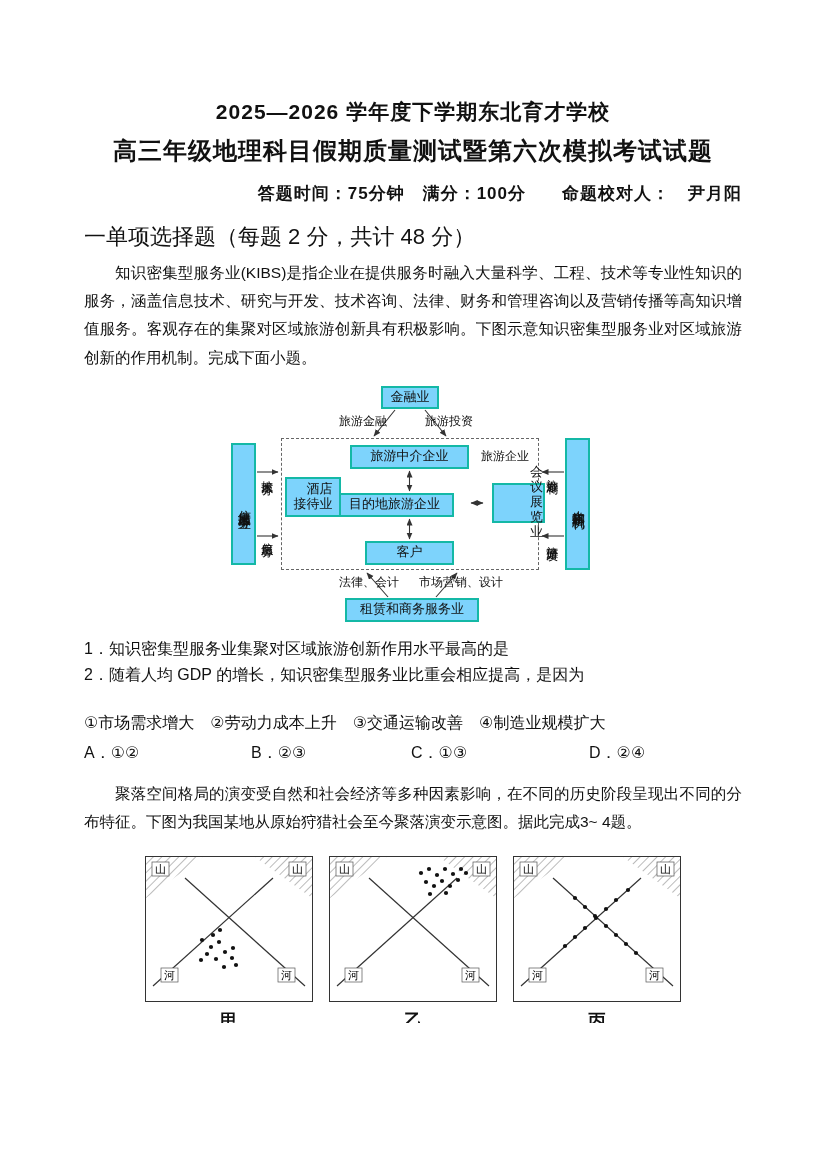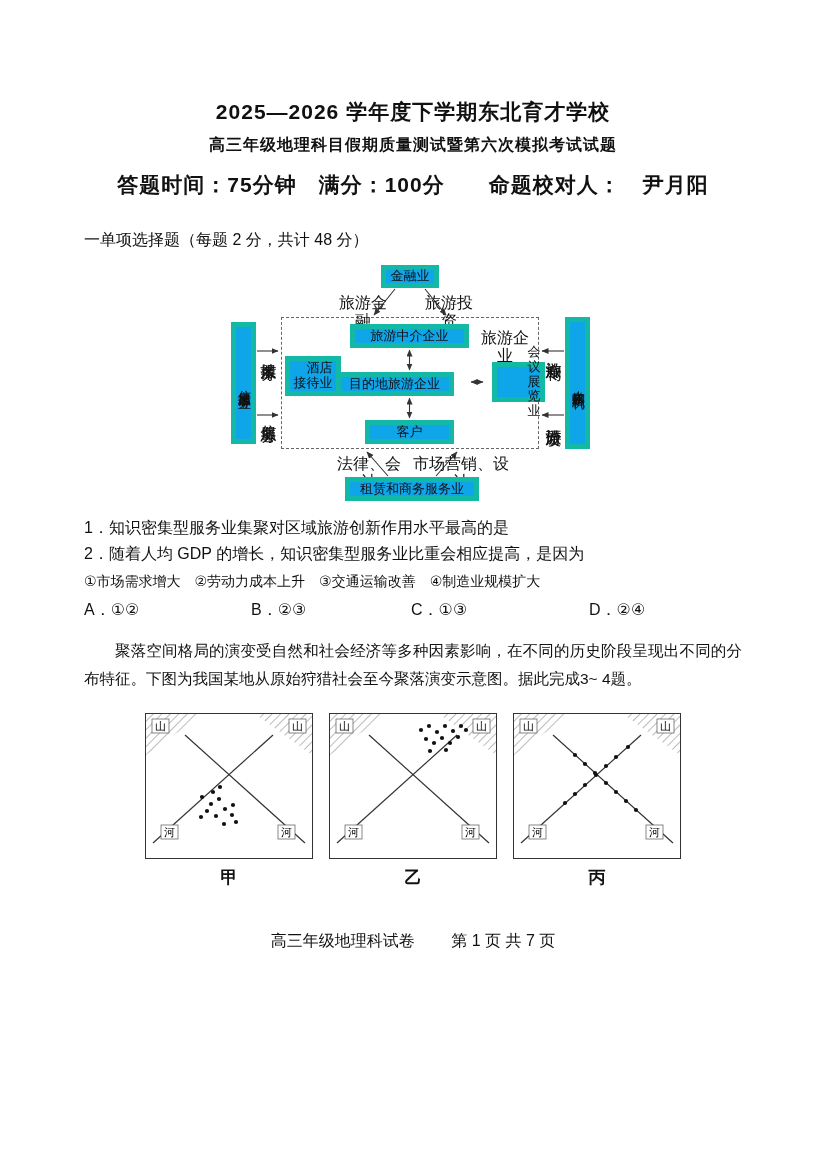--- a/index.html
+++ b/index.html
@@ -1,38 +1,38 @@
 <!DOCTYPE html>
 <html><head>
 <meta charset="utf-8">
 <style>
   * { margin:0; padding:0; box-sizing:border-box; }
   html,body { background:#ffffff; }
   body { font-family:"Liberation Sans","DejaVu Sans",sans-serif; color:#111; }
   .page { width:826px; height:1023px; margin:0 auto; background:#fff; padding:98px 84px 0; position:relative; overflow:hidden; }
 
   .title1 { font-size:21px; font-weight:700; text-align:center; letter-spacing:1px; }
-  .title2 { font-size:16px; font-weight:700; text-align:center; margin-top:9px; letter-spacing:1px; }
-  .meta   { font-size:21px; font-weight:700; text-align:center; margin-top:15px; letter-spacing:1px; }
-  .section-heading { font-size:16px; margin-top:31px; }
+  .title2 { font-size:24px; font-weight:700; text-align:center; margin-top:9px; letter-spacing:1px; }
+  .meta   { font-size:17px; font-weight:700; text-align:right; margin-top:15px; letter-spacing:1px; }
+  .section-heading { font-size:22px; margin-top:17px; }
   .passage { font-size:15.5px; line-height:1.82; text-align:justify; text-indent:2em; margin-top:7px; }
   .passage2 { margin-top:16px; }
 
   
   .kibs { position:relative; width:380px; height:248px; margin:14px auto 4px; font-size:13px; line-height:1.15; }
   .kibs svg.arrows { position:absolute; left:0; top:0; }
-  .dbox { position:absolute; border:5px solid #14b8a6; background:#0ea5e9; display:flex; align-items:center; justify-content:center; text-align:center; }
+  .dbox { position:absolute; border:2px solid #14b8a6; background:#7dd3fc; display:flex; align-items:center; justify-content:center; text-align:center; }
   .dashed-region { position:absolute; border:1px dashed #666; }
-  .dlabel { position:absolute; font-size:16px; text-align:center; line-height:1.1; }
+  .dlabel { position:absolute; font-size:12px; text-align:center; line-height:1.1; }
   .vert { writing-mode:vertical-rl; text-orientation:upright; letter-spacing:1px; }
   .pre { white-space:pre-line;text-align:right; }
 
   
   .stem { font-size:16px; margin-top:5px; }
-  .items-line { font-size:14px; margin-top:8px; }
+  .items-line { font-size:16px; margin-top:27px; }
   .opts { display:flex; font-size:16px; margin-top:9px; }
   .opts span:nth-child(1){ width:167px; }
   .opts span:nth-child(2){ width:160px; }
   .opts span:nth-child(3){ width:178px; }
 
   
   .panels { display:flex; justify-content:center; gap:16px; margin-top:20px; }
   .panels svg { display:block; }
   .panel-label { text-align:center; font-size:17px; font-weight:700; margin-top:7px; }
 
@@ -43,20 +43,21 @@
 <body>
 
 <div class="page">
 
   <h1 class="title1">2025—2026 学年度下学期东北育才学校</h1>
   <h1 class="title2">高三年级地理科目假期质量测试暨第六次模拟考试试题</h1>
   <div class="meta">答题时间：75分钟　满分：100分　　命题校对人：　尹月阳</div>
 
   <div class="section-heading">一单项选择题（每题 2 分，共计 48 分）</div>
 
+  <p class="passage">知识密集型服务业(KIBS)是指企业在提供服务时融入大量科学、工程、技术等专业性知识的服务，涵盖信息技术、研究与开发、技术咨询、法律、财务和管理咨询以及营销传播等高知识增值服务。客观存在的集聚对区域旅游创新具有积极影响。下图示意知识密集型服务业对区域旅游创新的作用机制。完成下面小题。</p>
 
   <div class="kibs">
     <svg class="arrows" width="380" height="248" viewBox="0 0 380 248">
       <defs>
         <marker id="arr" viewBox="0 0 8 8" markerWidth="8" markerHeight="8" refX="6.5" refY="3" orient="auto-start-reverse" markerUnits="userSpaceOnUse">
           <path d="M0,0 L7,3 L0,6 Z" fill="#333"></path>
         </marker>
       </defs>
       <g stroke="#333" stroke-width="1.1" fill="none">
         <line x1="172" y1="24" x2="151" y2="50" marker-end="url(#arr)"></line>

